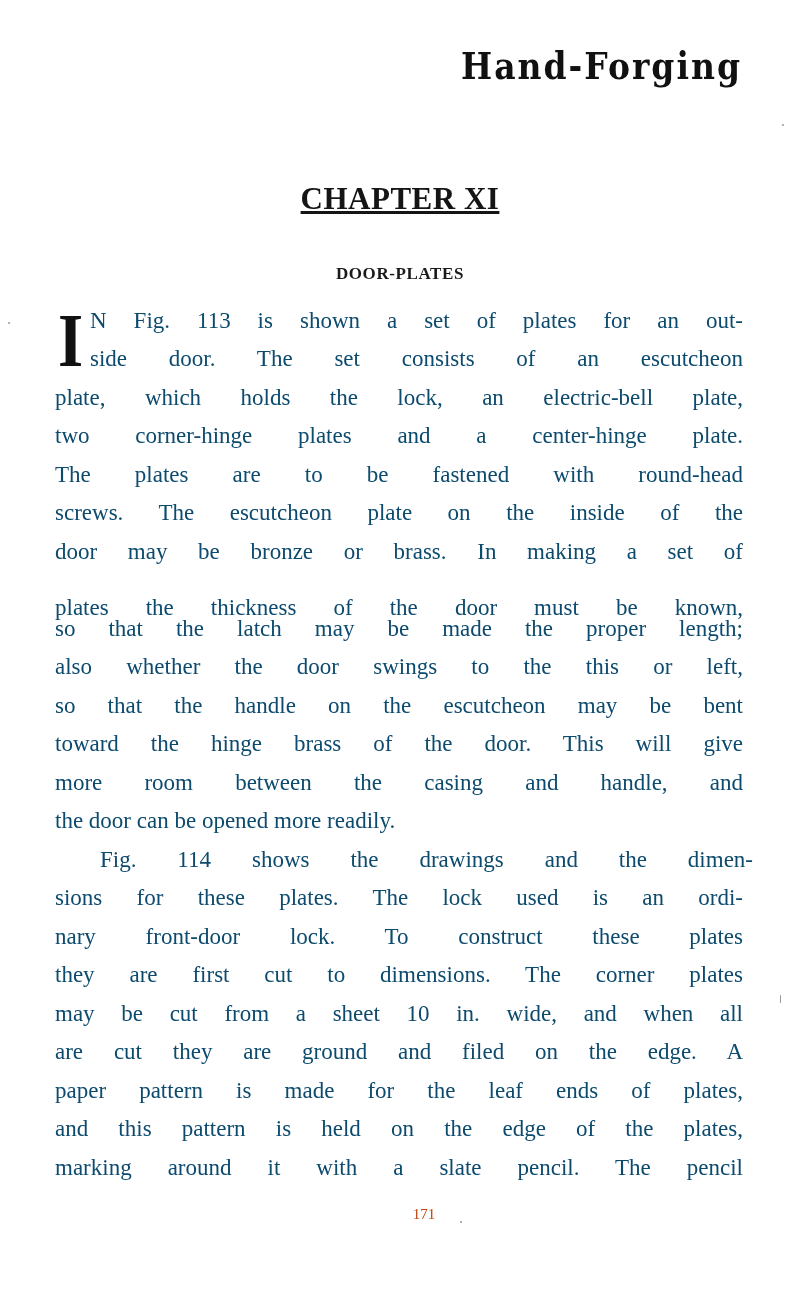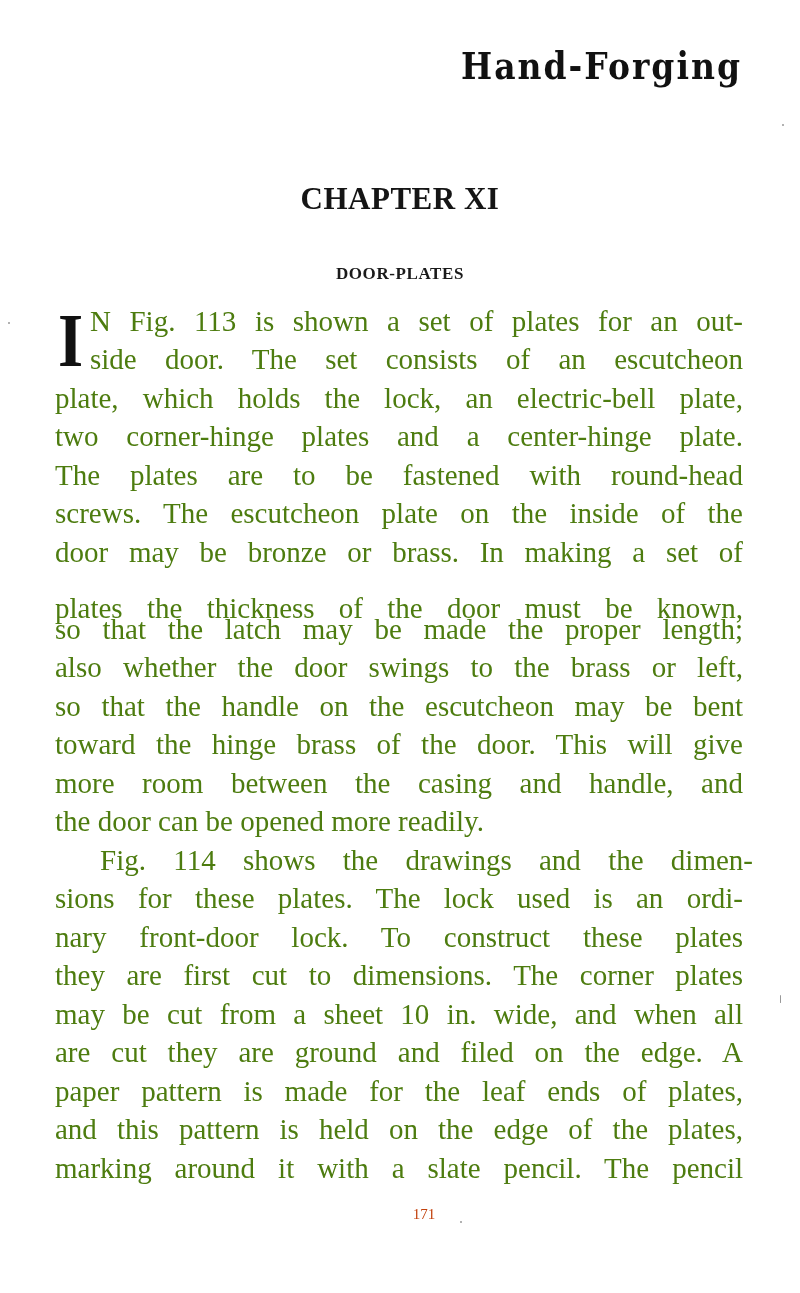--- a/index.html
+++ b/index.html
@@ -27,45 +27,46 @@
   .chapter-title {
     position: absolute;
     left: 0; width: 800px;
     top: 181px;
     text-align: center;
     font-family: "Liberation Serif", serif;
     font-size: 31px;
     font-weight: bold;
     letter-spacing: 0.5px;
     color: #151515;
+    text-decoration: underline;
   }
   .section-title {
     position: absolute;
     left: 0; width: 800px;
     top: 250px;
     text-align: center;
     font-family: "Liberation Serif", serif;
     font-size: 17px;
     font-weight: bold;
     letter-spacing: 0.6px;
     color: #1a1a1a;
     margin-top: 14px;
   }
   .line {
     position: absolute;
     left: 55px;
     width: 688px;
     height: 38px;
     font-family: "Liberation Serif", serif;
-    font-size: 29px;
+    font-size: 23px;
     line-height: 38px;
     white-space: nowrap;
     text-align: justify;
     text-align-last: justify;
-    color: #4d7c0f;
+    color: #0c4a6e;
   }
   .line.last { text-align-last: left; }
   .line.indent-drop { left: 90px; width: 653px; }
   .line.indent-para { left: 100px; width: 653px; }
   .drop-cap {
     position: absolute;
     left: 58px;
     top: 302px;
     font-family: "Liberation Serif", serif;
     font-size: 76px;
@@ -102,21 +103,21 @@
   <div>
     <div class="line indent-drop" style="top:302px">N Fig. 113 is shown a set of plates for an out-</div>
     <div class="line indent-drop" style="top:340px">side door.  The set consists of an escutcheon</div>
     <div class="line" style="top:379px">plate, which holds the lock, an electric-bell plate,</div>
     <div class="line" style="top:417px">two corner-hinge plates and a center-hinge plate.</div>
     <div class="line" style="top:456px">The plates are to be fastened with round-head</div>
     <div class="line" style="top:494px">screws.  The escutcheon plate on the inside of the</div>
     <div class="line" style="top:533px">door may be bronze or brass.  In making a set of</div>
     <div class="line" style="top:589px">plates the thickness of the door must be known,</div>
     <div class="line" style="top:610px">so that the latch may be made the proper length;</div>
-    <div class="line" style="top:648px">also whether the door swings to the brass or left,</div>
+    <div class="line" style="top:648px">also whether the door swings to the this or left,</div>
     <div class="line" style="top:687px">so that the handle on the escutcheon may be bent</div>
     <div class="line" style="top:725px">toward the hinge brass of the door.  This will give</div>
     <div class="line" style="top:764px">more room between the casing and handle, and</div>
     <div class="line last" style="top:802px">the door can be opened more readily.</div>
   </div>
 
   <div>
     <div class="line indent-para" style="top:841px">Fig. 114 shows the drawings and the dimen-</div>
     <div class="line" style="top:879px">sions for these plates.  The lock used is an ordi-</div>
     <div class="line" style="top:918px">nary front-door lock.  To construct these plates</div>

